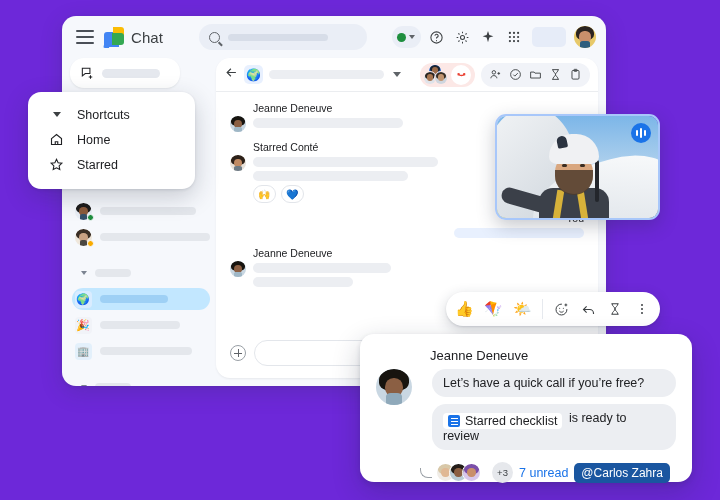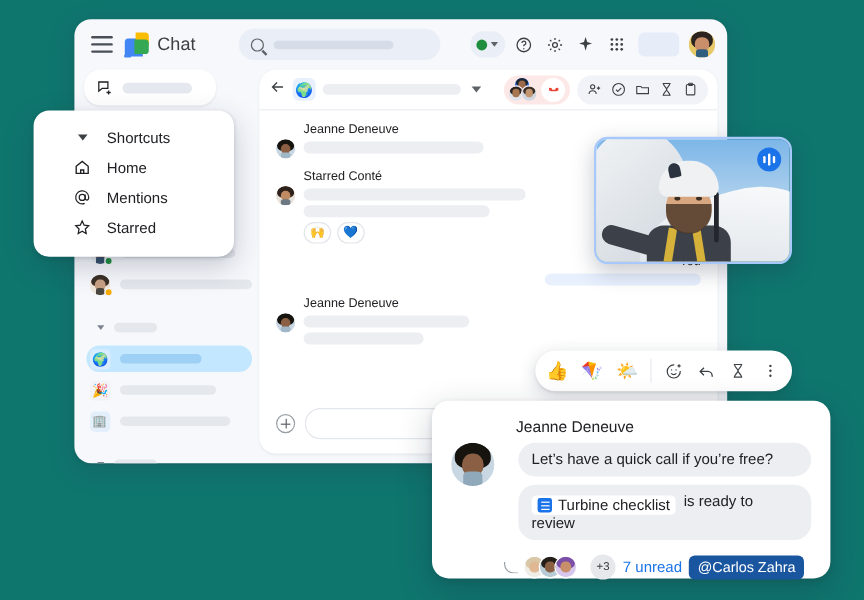--- a/index.html
+++ b/index.html
@@ -2,21 +2,21 @@
 <html><head>
 <meta charset="utf-8">
 <style>
   * { box-sizing: border-box; margin: 0; padding: 0; }
   html, body {
     width: 720px; height: 500px;
     background: #ffffff;
     font-family: "Liberation Sans", sans-serif;
     overflow: hidden;
   }
-  #stage { position: relative; width: 720px; height: 500px; background:#0f766e; }
+  #stage { position: relative; width: 720px; height: 500px; background:#6d28d9; }
 
   
   .window {
     position: absolute; left: 62px; top: 16px;
     width: 544px; height: 370px;
     background: #f6f8fc;
     border-radius: 14px;
     box-shadow: 0 6px 22px rgba(40,50,70,.20), 0 1px 3px rgba(40,50,70,.14);
     overflow: hidden;
   }
@@ -103,21 +103,21 @@
   .composer { padding: 6px 14px 12px 14px; display:flex; align-items:center; gap:8px; }
   .plus { width:16px; height:16px; border:1.3px solid #9aa0a6; border-radius:50%; position:relative; flex:none; cursor:pointer;}
   .plus:before,.plus:after{content:"";position:absolute;background:#5f6368;}
   .plus:before{left:3px;top:6.6px;width:8px;height:1.3px;}
   .plus:after{top:3px;left:6.6px;height:8px;width:1.3px;}
   .cinput { flex:1; height:26px; border:1px solid #e3e6eb; border-radius:13px; cursor:text;}
 
   
   .shortcuts {
     position:absolute; left:28px; top:92px; width:167px;
-    background:#fff; border-radius:13px; padding:10px 0 12px 16px;
+    background:#fff; border-radius:13px; padding:10px 0 12px 4px;
     box-shadow: 0 8px 24px rgba(30,40,60,.22), 0 1px 3px rgba(30,40,60,.12);
     z-index: 30;
   }
   .sc-row { display:flex; align-items:center; height:25px; padding-left:16px; gap:12px; cursor:pointer;}
   .sc-ic { width:17px; display:flex; justify-content:center; color:#202124; }
   .sc-lb { font-size:12.5px; color:#202124; }
   .sc-caret { width:0;height:0;border-left:4px solid transparent;border-right:4px solid transparent;border-top:5px solid #3c4043; }
 
   
   .video {
@@ -485,29 +485,20 @@
       <div class="sc-ic">
         <svg width="15" height="15" viewBox="0 0 24 24" fill="none" stroke="currentColor" stroke-width="1.8">
             <path d="M4 10.5L12 4l8 6.5V20H4z"></path>
             <path d="M10 20v-4.5h4V20"></path>
           </svg>
       </div>
       <div class="sc-lb">Home</div>
     </div>
     <div class="sc-row">
       <div class="sc-ic">
-        <svg width="15" height="15" viewBox="0 0 24 24" fill="none" stroke="currentColor" stroke-width="1.6">
-            <circle cx="12" cy="12" r="4"></circle>
-            <path d="M16 8v5.2c0 1.6 1 2.3 2.1 2.3 1.6 0 2.6-1.4 2.6-3.7A8.7 8.7 0 1 0 15.3 20"></path>
-          </svg>
-      </div>
-      <div class="sc-lb">Mentions</div>
-    </div>
-    <div class="sc-row">
-      <div class="sc-ic">
         <svg width="15" height="15" viewBox="0 0 24 24" fill="none" stroke="currentColor" stroke-width="1.7">
             <path d="M12 3.6l2.6 5.5 6 .8-4.4 4.2 1.1 6-5.3-2.9-5.3 2.9 1.1-6L3.4 9.9l6-.8z"></path>
           </svg>
       </div>
       <div class="sc-lb">Starred</div>
     </div>
   </div>
 
   <div class="video">
     <div class="sky"></div>
@@ -578,21 +569,21 @@
             <div class="nk" style="background:#8fa9ba"></div>
           </div>
       </div>
       <div class="nf-msgs">
         <div class="nf-b">Let’s have a quick call if you’re free?</div>
         <div class="nf-b">
           <span class="nf-chip">
             <span class="nf-doc">
                 <i></i>
               </span>
-            <span>Turbine checklist</span>
+            <span>Starred checklist</span>
           </span>
           <span>is ready to review</span>
         </div>
       </div>
     </div>
     <div class="nf-foot">
       <div class="nf-curve"></div>
       <div class="nf-stack">
         <div class="s" style="left:0">
             <div class="face">

